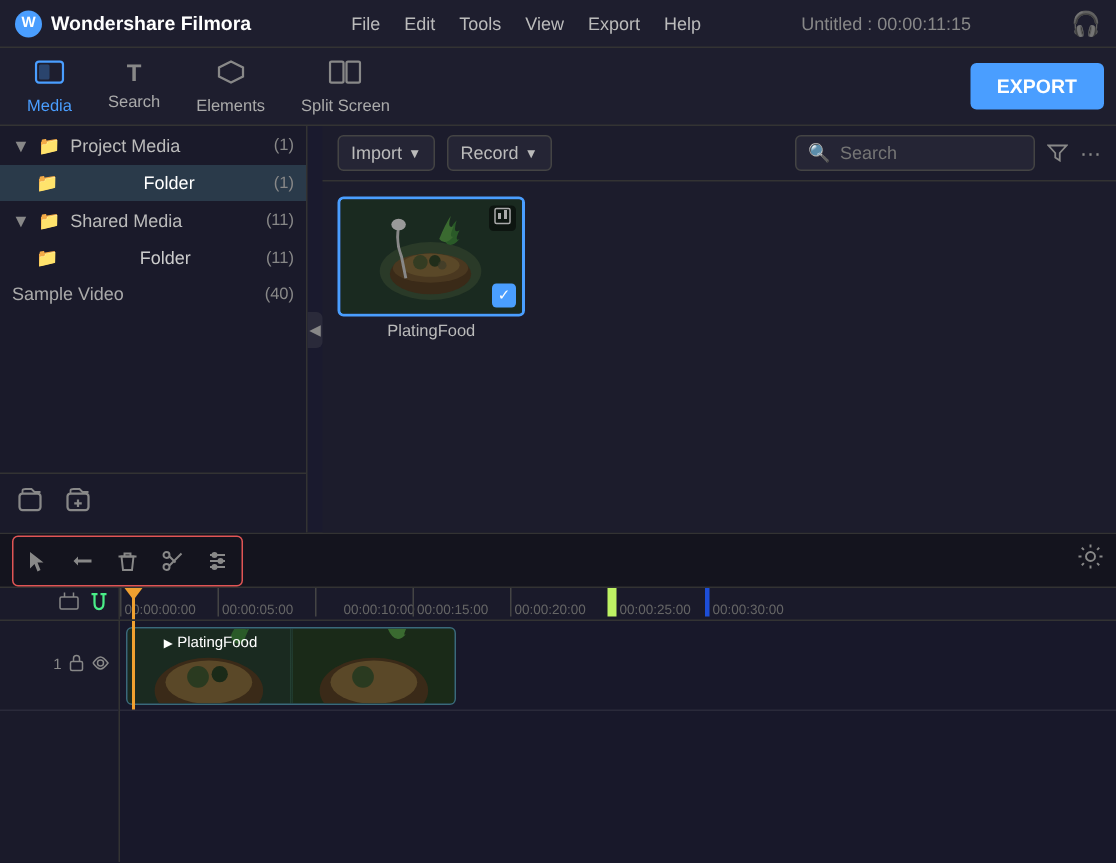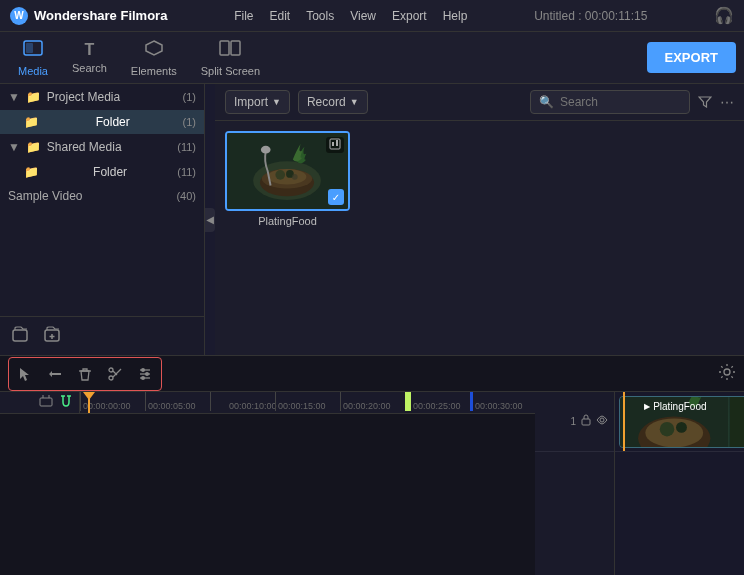--- a/index.html
+++ b/index.html
@@ -295,21 +295,21 @@
     <div class="tl-toolbar-right">
       <span class="settings-icon">
         <svg width="18" height="18" viewBox="0 0 18 18">
             <circle cx="9" cy="9" r="3" fill="none" stroke="#888" stroke-width="1.3"></circle>
             <path d="M9 1 L9 3 M9 15 L9 17 M1 9 L3 9 M15 9 L17 9 M3.2 3.2 L4.6 4.6 M13.4 13.4 L14.8 14.8 M14.8 3.2 L13.4 4.6 M4.6 13.4 L3.2 14.8" stroke="#888" stroke-width="1.3"></path>
           </svg>
       </span>
     </div>
   </div>
 
-  <div style="display:flex; flex:1; flex-direction:row; overflow:hidden;text-align:right;">
+  <div style="display:flex; flex:1; flex-direction:column; overflow:hidden;text-align:right;">
 
     <div style="display:flex; height:22px; background:#1a1a2a; border-bottom:1px solid #333;">
 
       <div style="width:80px; display:flex; align-items:center; justify-content:flex-end; padding-right:6px; gap:6px; border-right:1px solid #333;">
         <span style="color:#888; font-size:12px;">
           <svg width="14" height="14" viewBox="0 0 14 14">
               <rect x="1" y="4" width="12" height="8" rx="1" fill="none" stroke="#888" stroke-width="1"></rect>
               <line x1="4" y1="1" x2="4" y2="4" stroke="#888" stroke-width="1"></line>
               <line x1="10" y1="1" x2="10" y2="4" stroke="#888" stroke-width="1"></line>
             </svg>

